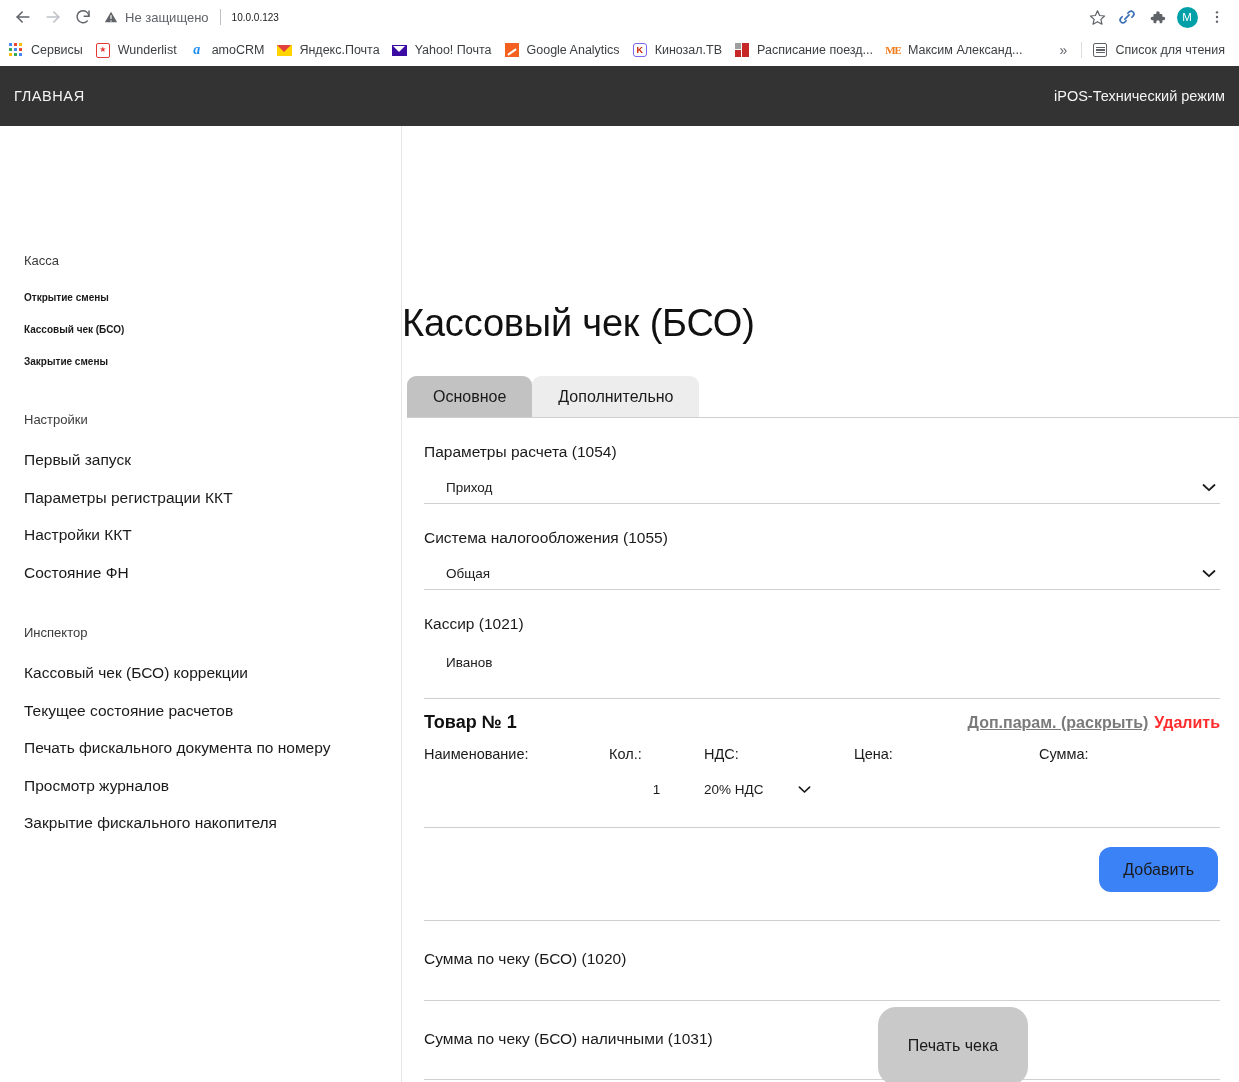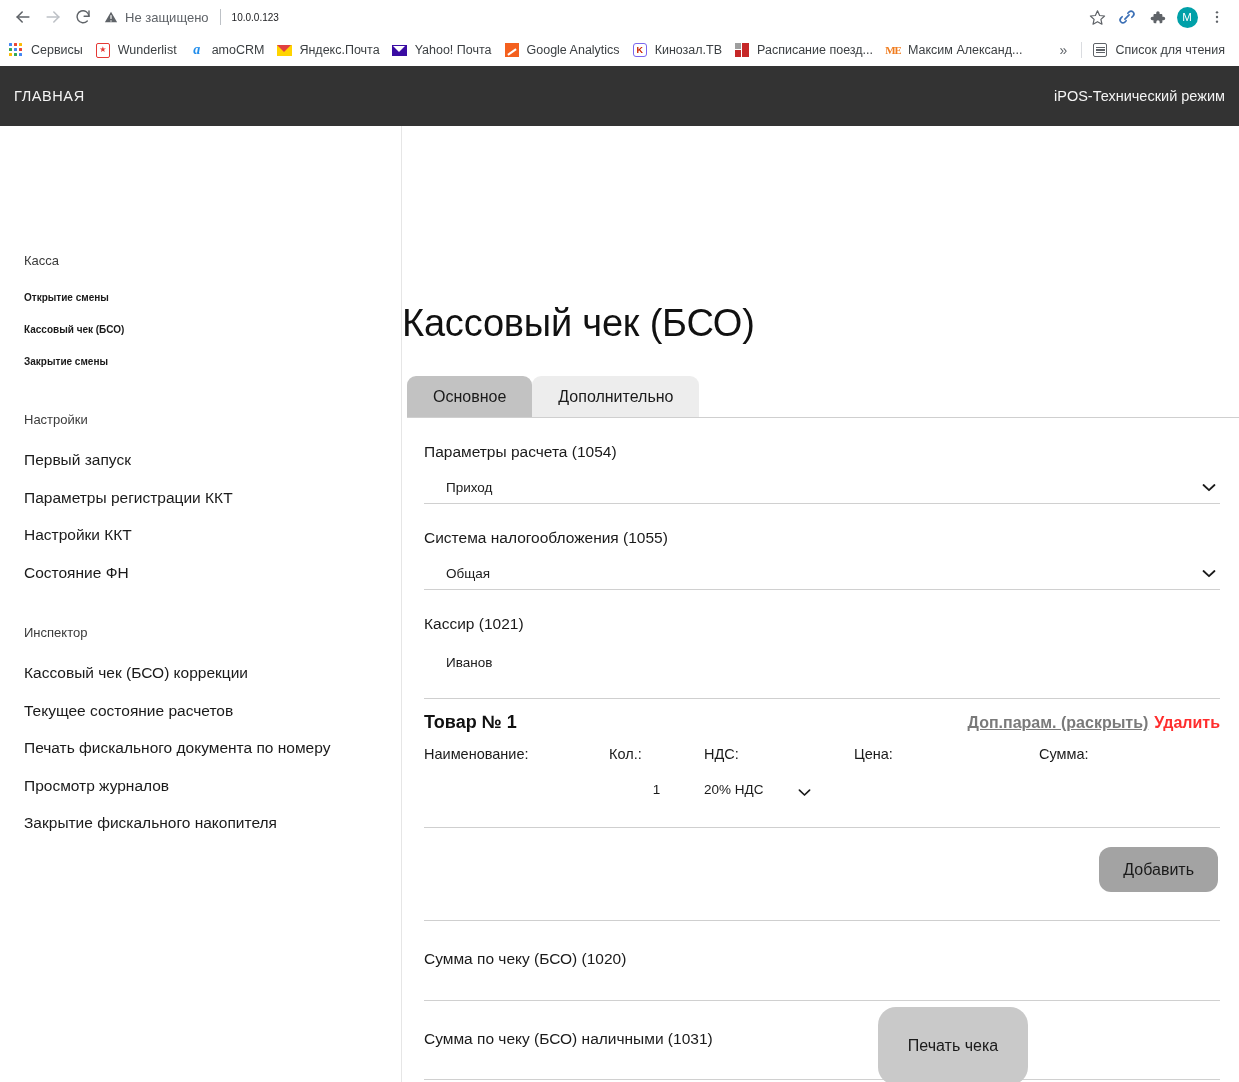--- a/index.html
+++ b/index.html
@@ -297,27 +297,27 @@
   .c-sum   { flex: 1 1 auto; }
 
   .vals {
     display: flex;
     margin-top: 20px;
     font-size: 13.5px;
     color: #1a1a1a;
     align-items: center;
   }
   .vals .c-qty { text-align: center; }
-  .vals .c-vat { display: flex; align-items: flex-end; gap: 34px; }
+  .vals .c-vat { display: flex; align-items: center; gap: 34px; }
 
   .hr2 { height: 1px; background: #cfcfcf; margin-top: 30px; }
 
   .add-row { display: flex; justify-content: flex-end; padding: 19px 2px 0 0; }
   .btn-gray {
-    background: #a3a3a3;
+    background: #3b82f6;
     border: none;
     border-radius: 12px;
     font-family: "Liberation Sans", sans-serif;
     font-size: 16px;
     color: #1a1a1a;
     padding: 14px 24px;
     line-height: 1.1;
   }
   .hr3 { height: 1px; background: #cfcfcf; margin-top: 28px; }
 

